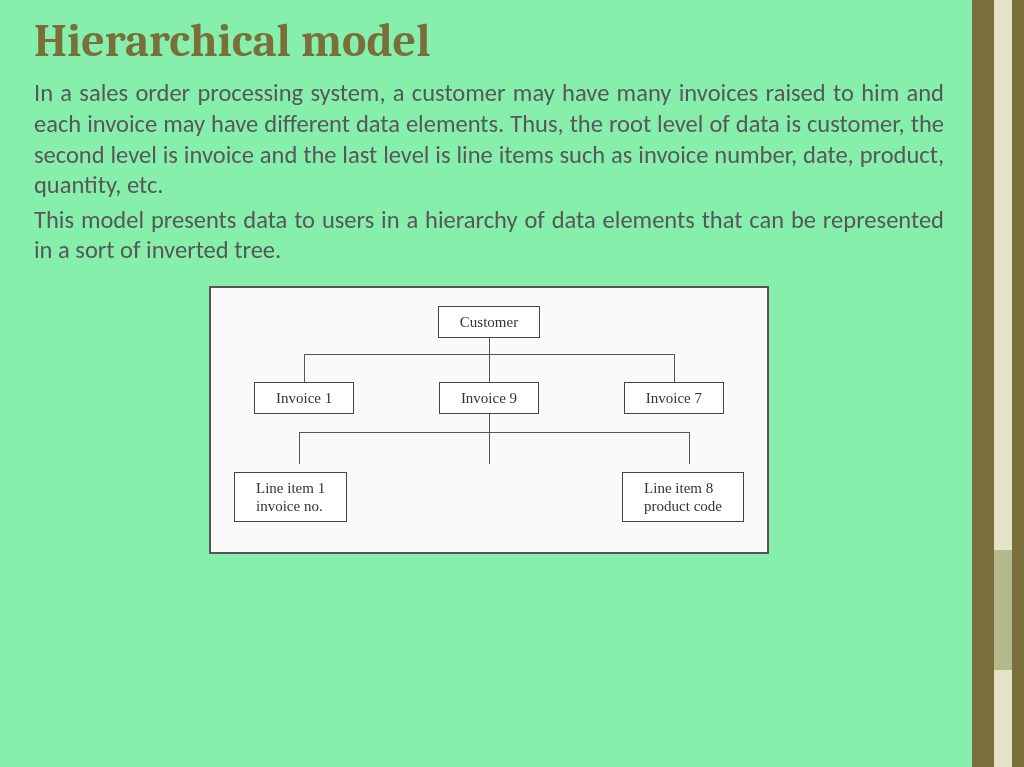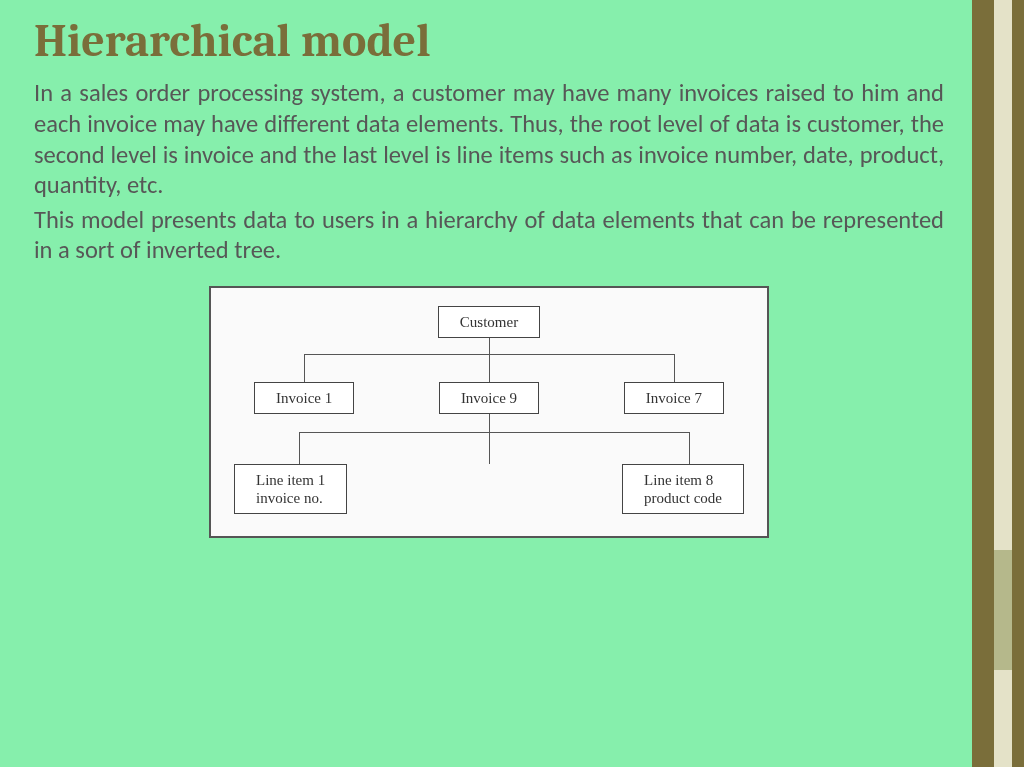--- a/index.html
+++ b/index.html
@@ -149,21 +149,21 @@
         </div>
 
         <div class="connectors" style="width:460px; height:50px;">
           <div class="vline" style="left:230px; top:0; height:18px;"></div>
           <div class="hline" style="left:40px; top:18px; width:390px;"></div>
           <div class="vline" style="left:40px;  top:18px; height:32px;"></div>
           <div class="vline" style="left:230px; top:18px; height:32px;"></div>
           <div class="vline" style="left:430px; top:18px; height:32px;"></div>
         </div>
 
-        <div class="row" style="width:510px; margin:0 auto;">
+        <div class="row" style="width:510px; margin:8px auto;">
           <div class="node">Line item 1
 invoice no.</div>
           <div class="node">Line item 8
 product code</div>
         </div>
 
       </div>
     </div>
 
   </div>

